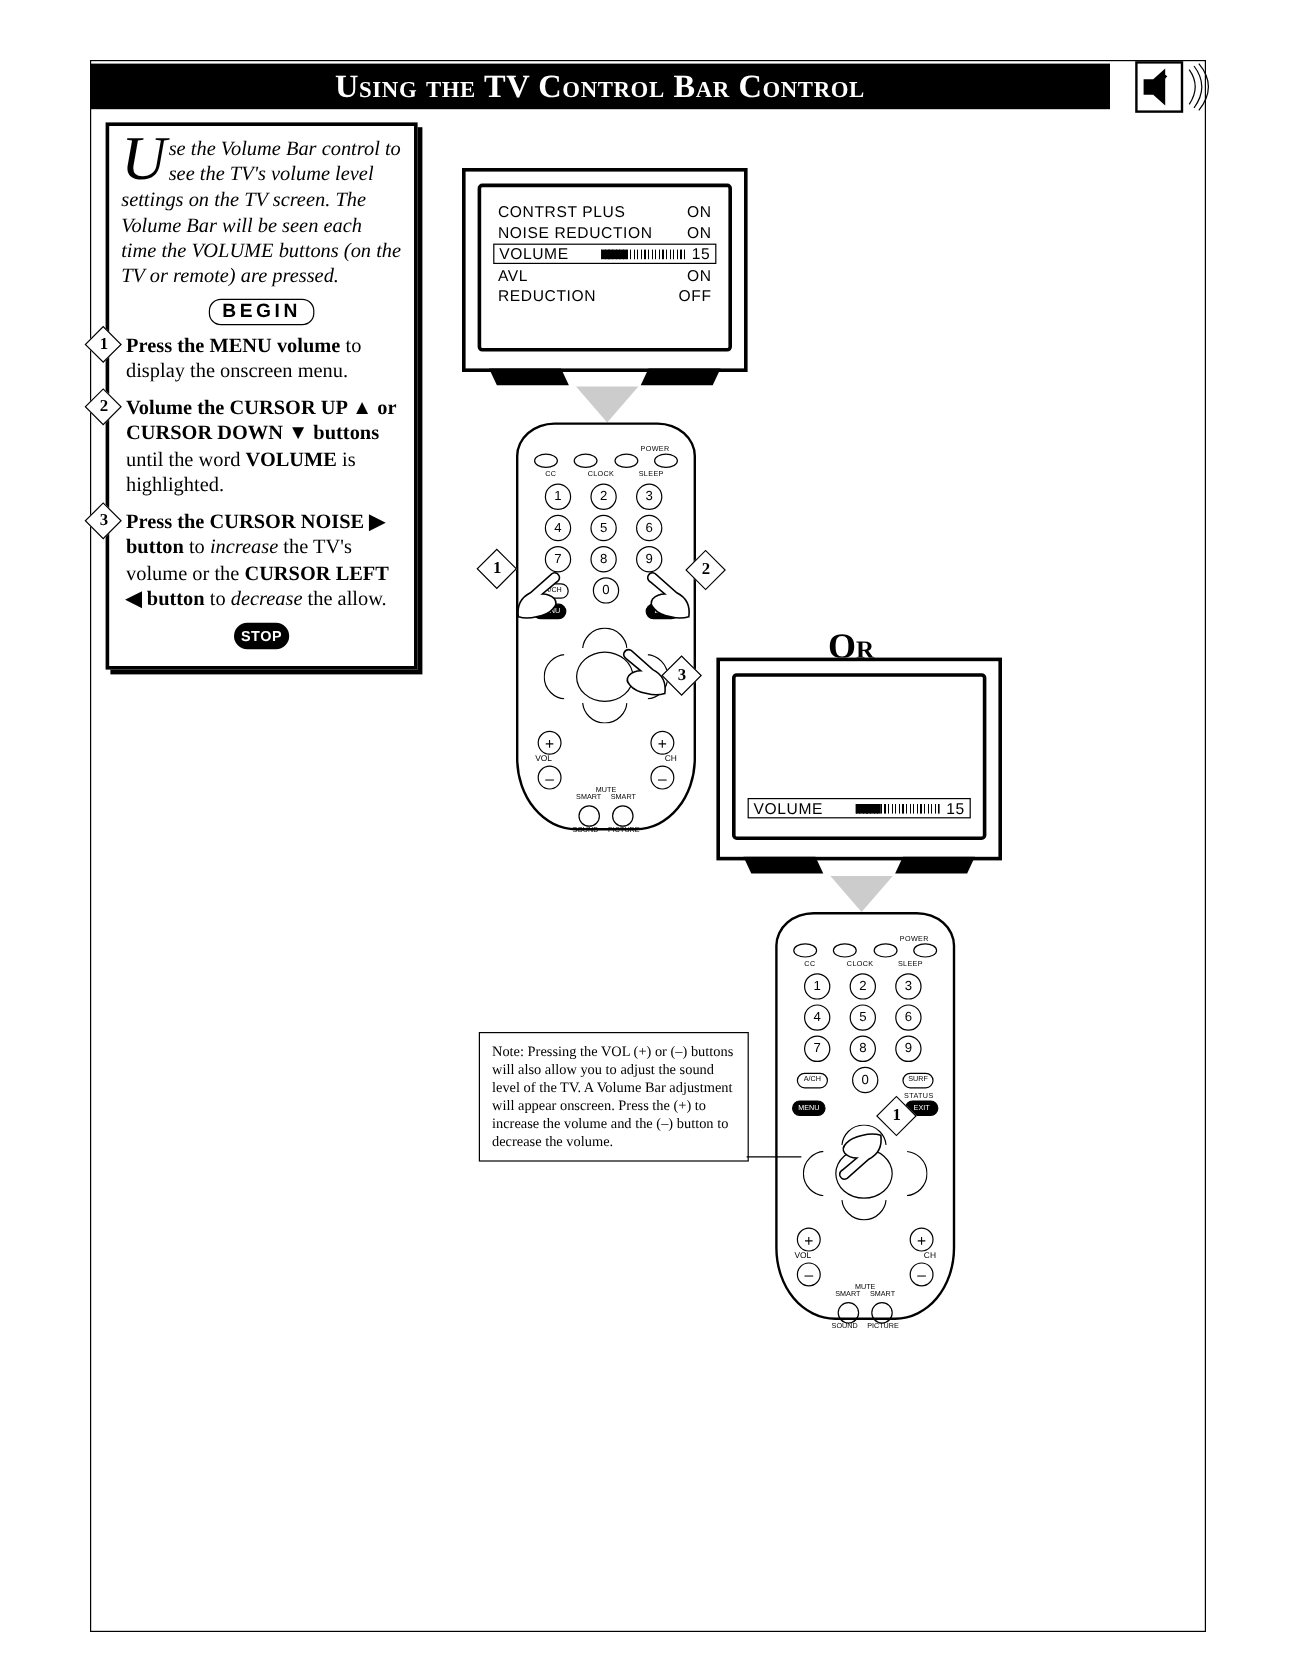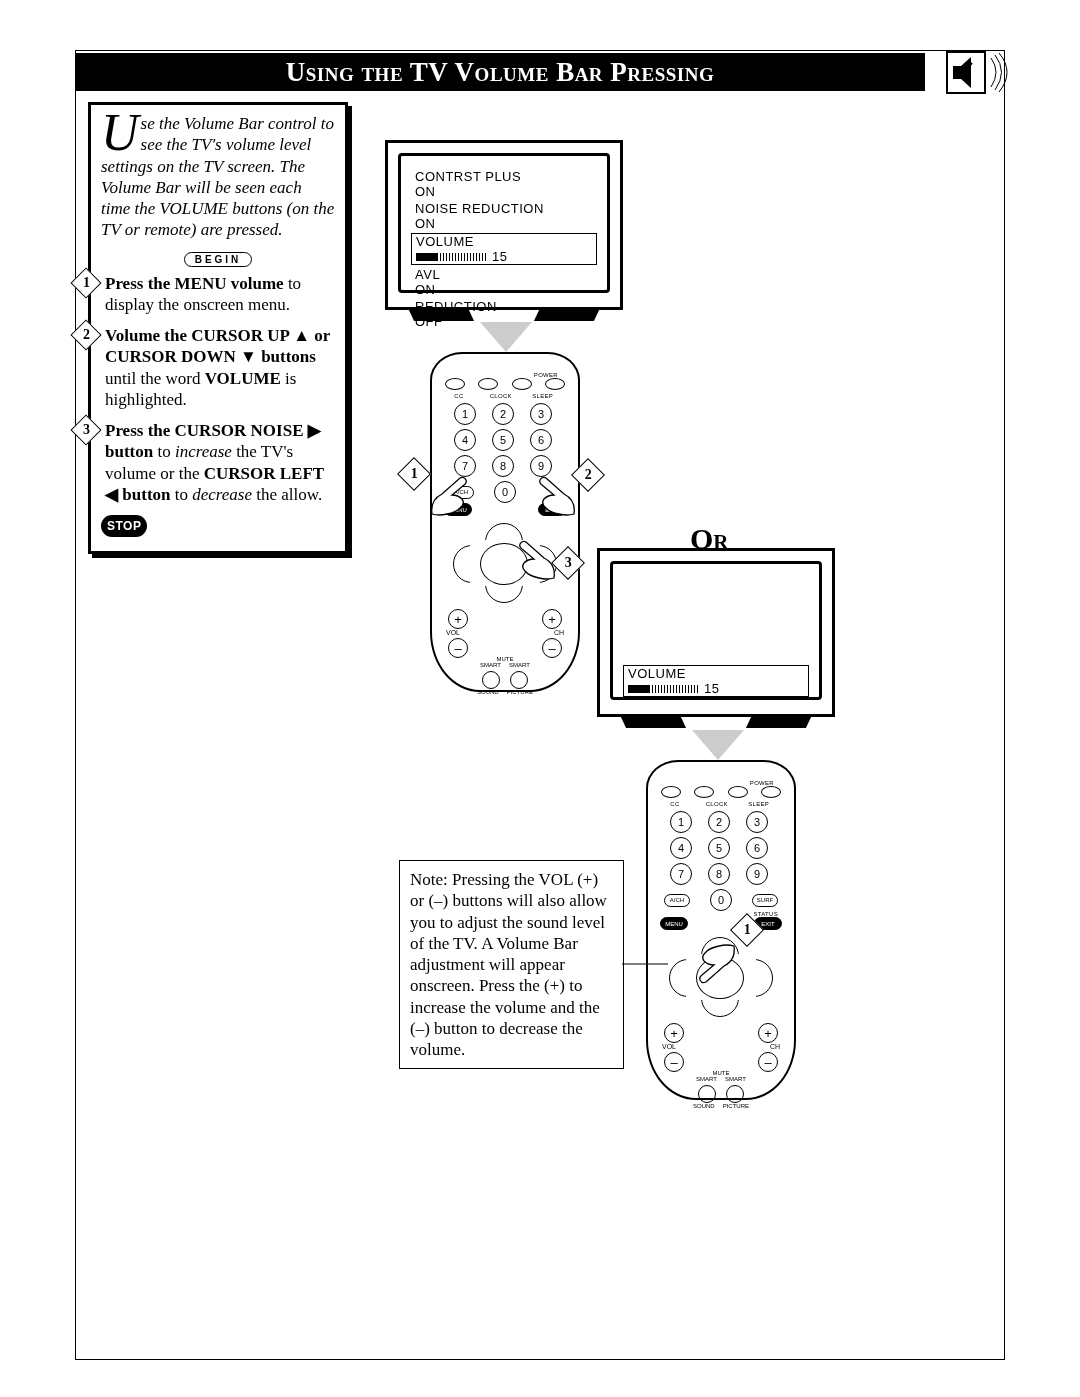--- a/index.html
+++ b/index.html
@@ -5,37 +5,37 @@
   * { box-sizing: border-box; margin: 0; padding: 0; }
   body { width: 1080px; height: 1397px; font-family: "Times New Roman", serif; background: #fff; color: #000; position: relative; }
   .page { position: absolute; left: 75px; top: 50px; width: 930px; height: 1310px; border: 1.5px solid #000; }
   .title-bar { position: absolute; left: 75px; top: 53px; width: 850px; height: 38px; background: #000; color: #fff; display: flex; align-items: center; justify-content: center; font-variant: small-caps; font-weight: bold; font-size: 27px; letter-spacing: .5px; }
   .sound-glyph { position: absolute; left: 945px; top: 50px; width: 65px; height: 45px; }
 
   .instructions { position: absolute; left: 88px; top: 102px; width: 260px; border: 3px solid #000; background:#fff; padding: 8px 10px 14px 10px; box-shadow: 4px 4px 0 #000; }
   .intro { font-style: italic; font-size: 17px; line-height: 1.25; }
   .intro .dropcap { float: left; font-size: 52px; line-height: 40px; font-style: italic; padding-right: 2px; }
   .begin { text-align: center; margin: 8px 0 6px; }
-  .begin span { display:inline-block; border:1.5px solid #000; border-radius: 10px; padding: 1px 10px; font-size: 10px; font-weight: bold; letter-spacing: 3px; font-family: Arial, sans-serif; }
+  .begin span { display:inline-block; border:1.5px solid #000; border-radius: 10px; padding: 1px 10px; font-size: 16px; font-weight: bold; letter-spacing: 3px; font-family: Arial, sans-serif; }
   .step { position: relative; font-size: 17px; line-height: 1.25; margin-bottom: 10px; padding-left: 4px; }
   .step .num { position:absolute; left:-28px; top:-3px; width:26px; height:26px; display:flex; align-items:center; justify-content:center; }
   .diamond { width:22px; height:22px; border:1.5px solid #000; transform: rotate(45deg); background:#fff; display:flex; align-items:center; justify-content:center; font-family:"Times New Roman"; }
   .diamond span { transform: rotate(-45deg); font-weight:bold; font-size:14px; }
-  .stop { margin-top:2px; }
+  .stop { text-align:center; margin-top:2px; }
   .stop span { display:inline-block; background:#000; color:#fff; font-family: Arial; font-size:12px; font-weight:bold; padding:4px 6px; border-radius:12px; letter-spacing:.5px; }
 
   .tv { position:absolute; border:3px solid #000; background:#fff; }
   .tv .screen { position:absolute; left:10px; top:10px; right:10px; bottom:14px; border:3px solid #000; border-radius:4px; padding:12px; font-family: Arial, sans-serif; font-size:13px; letter-spacing:.5px; }
   .tv .feet { position:absolute; bottom:-14px; left:0; right:0; height:14px; }
   .tv .feet::before, .tv .feet::after { content:""; position:absolute; bottom:0; width:60px; height:12px; border-bottom:14px solid #000; }
   .tv .feet::before { left:20px; transform: skewX(25deg);}
   .tv .feet::after { right:20px; transform: skewX(-25deg);}
   .ptr { width:0; height:0; border-left:26px solid transparent; border-right:26px solid transparent; border-top:30px solid #ccc; position:absolute; }
 
-  .menu-row { display:flex; justify-content:space-between; padding: 1px 2px; flex-direction: column; }
+  .menu-row { display:flex; justify-content:space-between; padding: 1px 2px; }
   .menu-row.sel { border:1.5px solid #000; margin:1px -2px; padding:0 4px; }
   .bar { display:inline-block; width:70px; height:8px; position:relative; vertical-align:middle;}
   .bar::before{content:""; position:absolute; left:0; top:0; width:100%; height:100%; background: repeating-linear-gradient(90deg,#000 0 1px, transparent 1px 3px);}
   .bar .fill{position:absolute; left:0; top:0; height:100%; background:#000;}
 
   .remote { position:absolute; width:150px; height:340px; border:2px solid #000; border-radius: 32px 32px 50px 50px / 28px 28px 60px 60px; background:#fff; font-family: Arial, sans-serif;}
   .remote .inner { position:absolute; left:6px; right:6px; top:18px; bottom:12px; }
   .toprow { display:flex; justify-content:space-around; margin-bottom:3px;}
   .oval { width:20px; height:12px; border:1.4px solid #000; border-radius:50%; }
   .lbl { font-size:6px; text-align:center; letter-spacing:.3px;}
@@ -57,29 +57,29 @@
   .volchlbl { display:flex; justify-content:space-between; padding:0 8px; font-size:7px;}
   .botrow { display:flex; justify-content:center; gap:10px; margin-top:3px;}
   .smart { width:18px; height:18px; border:1.4px solid #000; border-radius:50%;}
   .smlbl { display:flex; justify-content:center; gap:8px; font-size:6px;}
   .mute { font-size:6px; text-align:center; margin-top:-2px;}
 
   .callout { position:absolute; }
   .callout .d { width:24px; height:24px; }
   .finger { stroke:#000; stroke-width:1.3; fill:#fff; }
 
-  .notebox { position:absolute; left:399px; top:860px; width:225px; border:1px solid #000; padding:8px 10px; font-size:17px; line-height:1.25; }
+  .notebox { position:absolute; left:399px; top:860px; width:225px; border:1px solid #000; padding:8px 10px; font-size:12px; line-height:1.25; }
 
   .or { position:absolute; left:690px; top:522px; font-variant: small-caps; font-weight:bold; font-size:30px; }
 </style>
 </head>
 <body>
 
 <div class="page"></div>
-<div class="title-bar">Using the TV Volume Bar Pressing</div>
+<div class="title-bar">Using the TV Control Bar Control</div>
 
 <svg class="sound-glyph" viewBox="0 0 65 45">
   <rect x="2" y="2" width="38" height="41" fill="#fff" stroke="#000" stroke-width="2"></rect>
   <path d="M8 16 h8 l10 -9 v31 l-10 -9 h-8 z" fill="#000"></path>
   <path d="M27 13 l-5 5" stroke="#000" stroke-width="2"></path>
   <path d="M46 8 q10 14 0 29" fill="none" stroke="#000" stroke-width="1"></path>
   <path d="M50 5 q13 17 0 35" fill="none" stroke="#000" stroke-width="1"></path>
   <path d="M54 3 q16 19 0 39" fill="none" stroke="#000" stroke-width="1"></path>
 </svg>
 

